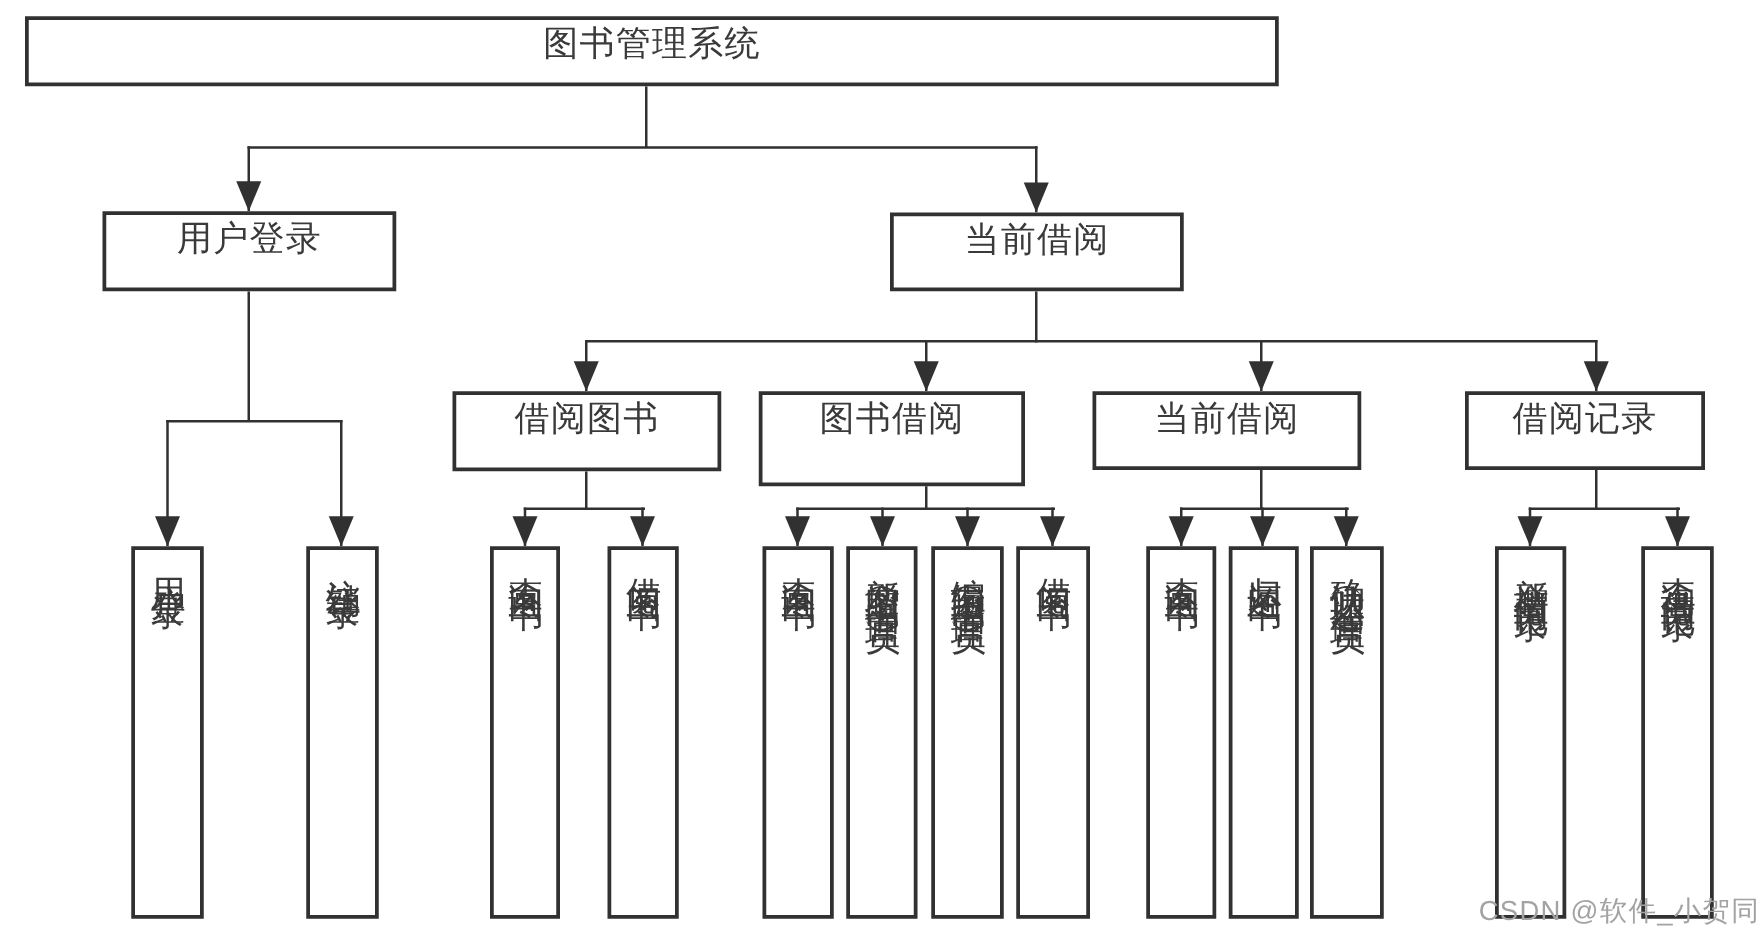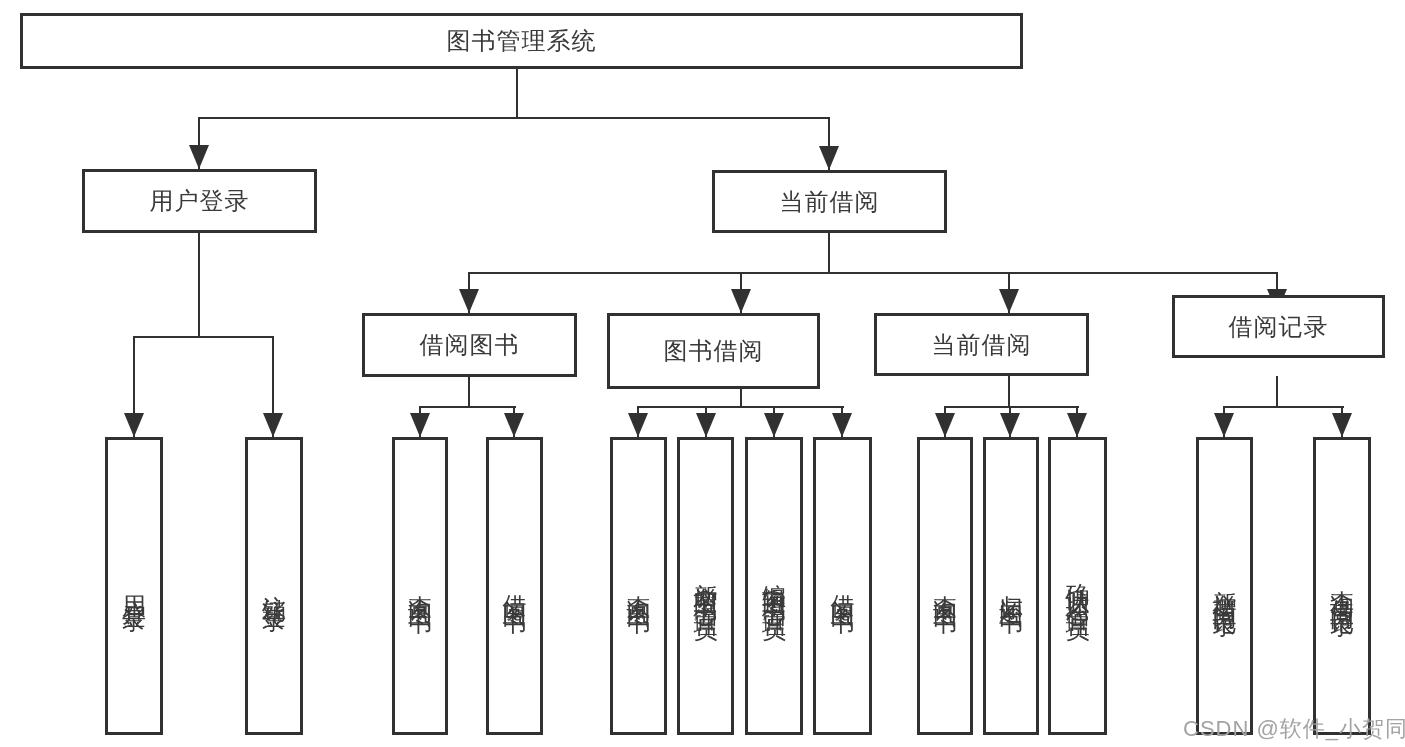--- a/index.html
+++ b/index.html
@@ -9,24 +9,24 @@
     background:#ffffff;
     font-family:"Liberation Sans","DejaVu Sans",sans-serif;
     overflow:hidden;
   }
   .box{
     position:absolute;
     box-sizing:border-box;
     border:3px solid #313131;
     background:#ffffff;
     display:flex;
-    align-items:center;
+    align-items:flex-start;
     justify-content:center;
     color:#3a3a3a;
-    font-size:24px;
+    font-size:28px;
     letter-spacing:1px;
     z-index:2;
   }
   .vbox span{
     writing-mode:vertical-rl;
     text-orientation:mixed;
     letter-spacing:5px;
     line-height:1;
   }
   .hl{position:absolute;height:2px;background:#313131;z-index:1;}
@@ -125,21 +125,21 @@
 
   <div class="box" style="left:362px;top:313px;width:215px;height:64px">
     <span>借阅图书</span>
   </div>
   <div class="box" style="left:607px;top:313px;width:213px;height:76px">
     <span>图书借阅</span>
   </div>
   <div class="box" style="left:874px;top:313px;width:215px;height:63px">
     <span>当前借阅</span>
   </div>
-  <div class="box" style="left:1172px;top:295px;width:213px;height:63px">
+  <div class="box" style="left:1172px;top:313px;width:192px;height:63px">
     <span>借阅记录</span>
   </div>
 
   <div class="box vbox" style="left:105px;top:437px;width:58px;height:298px">
     <span>用户登录</span>
   </div>
   <div class="box vbox" style="left:245px;top:437px;width:58px;height:298px">
     <span>注销登录</span>
   </div>
 

